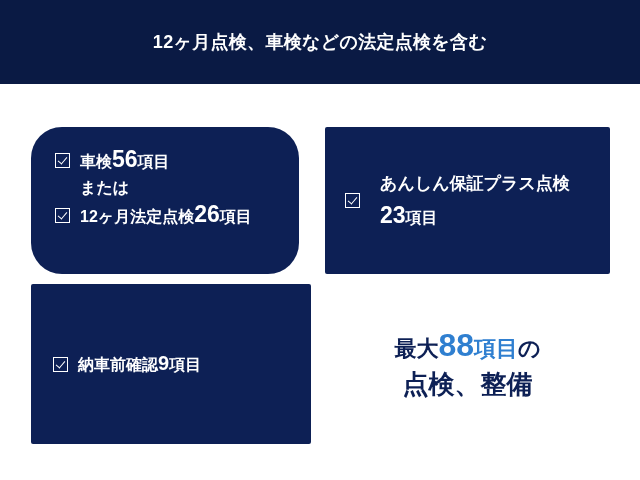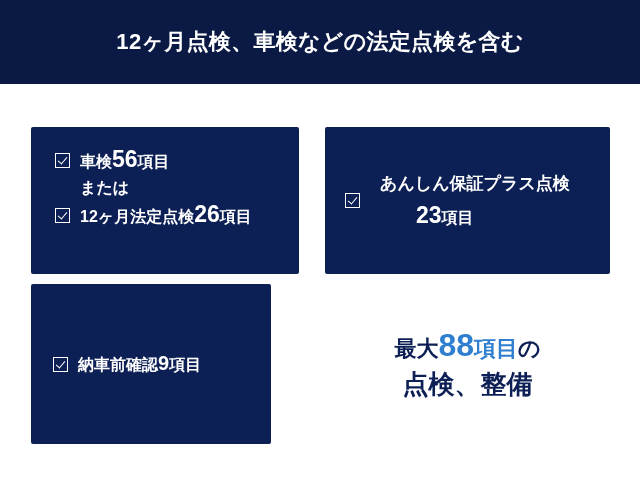--- a/index.html
+++ b/index.html
@@ -27,21 +27,21 @@
     width: 640px;
     height: 84px;
     background: #0a1a44;
     color: #ffffff;
     display: flex;
     flex-direction: column;
     align-items: center;
     justify-content: center;
   }
   .header-line {
-    font-size: 22px;
+    font-size: 18px;
     font-weight: bold;
     line-height: 28px;
     letter-spacing: 0.3px;
     white-space: nowrap;
   }
   
   .content {
     position: absolute;
     left: 0;
     top: 84px;
@@ -54,32 +54,33 @@
     color: #ffffff;
     border-radius: 2px;
     box-sizing: border-box;
   }
   .card-a {
     left: 31px;
     top: 43px;
     width: 268px;
     height: 147px;
     padding: 22px 0 0 24px;
+    border-radius: 31px;
   }
   .card-b {
     left: 325px;
     top: 43px;
     width: 285px;
     height: 147px;
     padding: 0;
   }
   .card-c {
     left: 31px;
     top: 200px;
-    width: 240px;
+    width: 280px;
     height: 160px;
     padding: 0;
     text-align: center;
   }
   .row {
     display: flex;
     align-items: center;
     margin-bottom: 6px;
   }
   .check {
@@ -138,21 +139,20 @@
   .cardb-l1 {
     font-size: 17px;
     font-weight: bold;
     line-height: 32px;
     white-space: nowrap;
   }
   .cardb-l2 {
     font-size: 16px;
     font-weight: bold;
     line-height: 30px;
-    margin-left: 36px;
   }
   
   .cardc-inner {
     display: flex;
     align-items: center;
     height: 100%;
     padding-left: 22px;
     box-sizing: border-box;
   }
   

